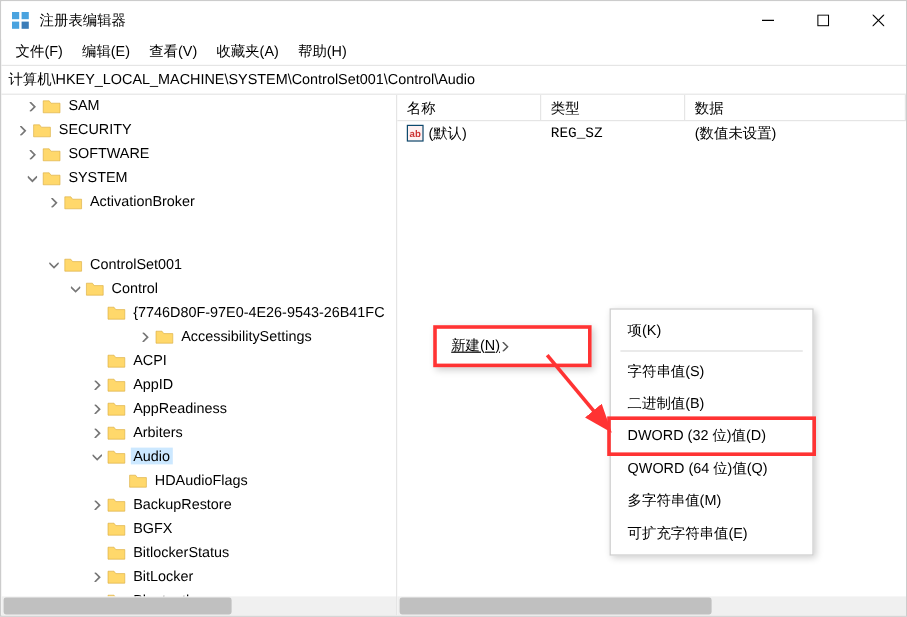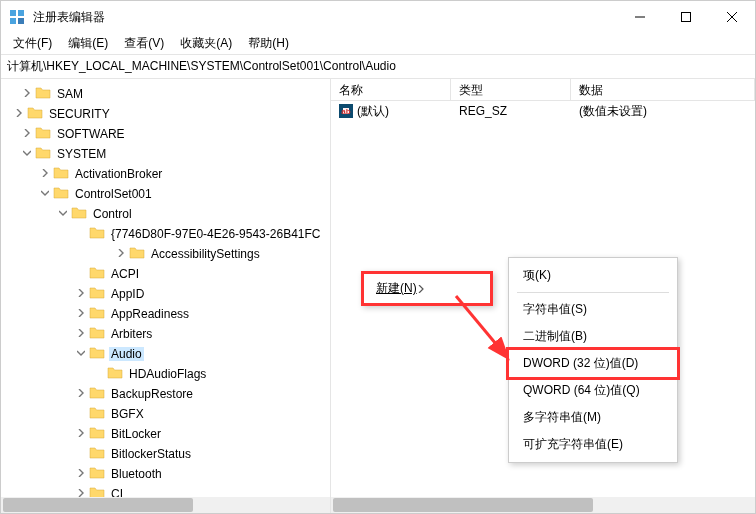--- a/index.html
+++ b/index.html
@@ -12,34 +12,34 @@
 .titlebar .ctl svg { width: 10px; height: 10px; }
 
 .menubar { height: 22px; display: flex; align-items: center; padding: 0 4px; border-bottom: 1px solid #e5e5e5; }
 .menubar .mi { padding: 2px 8px; font-size: 12px; }
 
 .addrbar { height: 24px; display: flex; align-items: center; padding: 2px 6px; border-bottom: 1px solid #e5e5e5; font-size: 12px; }
 
 .main { flex: 1; display: flex; overflow: hidden; position: relative; }
 .tree-pane { width: 330px; border-right: 1px solid #e5e5e5; overflow: hidden; position: relative; }
 .tree { padding: 2px 0; height: calc(100% - 16px); overflow: hidden; }
-.tree-row { display: flex; align-items: flex-end; height: 20px; white-space: nowrap; }
+.tree-row { display: flex; align-items: flex-start; height: 20px; white-space: nowrap; }
 .twisty { width: 16px; height: 16px; display: inline-flex; align-items: center; justify-content: center; color: #666; }
 .twisty.open svg { transform: rotate(90deg); }
 .folder { width: 16px; height: 16px; margin-right: 4px; display: inline-flex; }
 .tree-row.selected .label { background: #cce8ff; padding: 0 2px; }
 .label { font-size: 12px; padding: 0 2px; }
 
 .list-pane { flex: 1; overflow: hidden; display: flex; flex-direction: column; position: relative; }
 .list-header { display: flex; height: 22px; border-bottom: 1px solid #e5e5e5; }
 .list-header .col { padding: 3px 8px; border-right: 1px solid #e5e5e5; font-size: 12px; }
 .list-body { flex: 1; position: relative; }
 .list-row { display: flex; height: 20px; align-items: center; }
 .list-row .cell { padding: 2px 8px; font-size: 12px; display: flex; align-items: center; }
-.str-icon { width: 14px; height: 14px; margin-right: 4px; display: inline-flex; align-items: center; justify-content: center; border: 4px solid #0c4a6e; background: #fff1f1; font-size: 8px; color: #c33; font-weight: bold; }
+.str-icon { width: 14px; height: 14px; margin-right: 4px; display: inline-flex; align-items: center; justify-content: center; border: 1px solid #0c4a6e; background: #fff1f1; font-size: 8px; color: #c33; font-weight: bold; }
 
 .ctxmenu { position: absolute; background: #fff; border: 1px solid #ccc; box-shadow: 2px 2px 6px rgba(0,0,0,0.2); font-size: 12px; }
 .ctx-parent { left: 30px; top: 170px; width: 132px; border: 3px solid #f33; }
 .ctx-parent .ctx-item { padding: 6px 12px; display: flex; align-items: center; justify-content: flex-start; text-decoration: underline; }
 .ctx-sub { left: 177px; top: 156px; width: 170px; padding: 4px 0; }
 .ctx-sub .ctx-item { padding: 5px 14px; }
 .ctx-sub .sep { height: 1px; background: #ddd; margin: 3px 8px; }
 .ctx-sub .hl { outline: 3px solid #f33; }
 
 .hscrollbar { position: absolute; bottom: 0; left: 0; right: 0; height: 16px; background: #f0f0f0; }
@@ -152,21 +152,21 @@
               <path d="M2 0 L6 4 L2 8" fill="none" stroke="#777" stroke-width="1.4"></path>
             </svg>
           </span>
           <span class="folder">
             <svg viewBox="0 0 16 16">
               <path d="M1 3 h5 l1.5 2 H15 v8 H1 z" fill="#ffd86b" stroke="#d6a93a" stroke-width="0.5"></path>
             </svg>
           </span>
           <span class="label">ActivationBroker</span>
         </div>
-        <div class="tree-row" style="padding-left: 36px;">
+        <div class="tree-row" style="padding-left: 36px; margin-top: 32px;">
           <span class="twisty open">
             <svg width="8" height="8" viewBox="0 0 8 8">
               <path d="M2 0 L6 4 L2 8" fill="none" stroke="#777" stroke-width="1.4"></path>
             </svg>
           </span>
           <span class="folder">
             <svg viewBox="0 0 16 16">
               <path d="M1 3 h5 l1.5 2 H15 v8 H1 z" fill="#ffd86b" stroke="#d6a93a" stroke-width="0.5"></path>
             </svg>
           </span>
@@ -293,40 +293,40 @@
         <div class="tree-row" style="padding-left: 72px;">
           <span class="twisty"></span>
           <span class="folder">
             <svg viewBox="0 0 16 16">
               <path d="M1 3 h5 l1.5 2 H15 v8 H1 z" fill="#ffd86b" stroke="#d6a93a" stroke-width="0.5"></path>
             </svg>
           </span>
           <span class="label">BGFX</span>
         </div>
         <div class="tree-row" style="padding-left: 72px;">
+          <span class="twisty"></span>
+          <span class="folder">
+            <svg viewBox="0 0 16 16">
+              <path d="M1 3 h5 l1.5 2 H15 v8 H1 z" fill="#ffd86b" stroke="#d6a93a" stroke-width="0.5"></path>
+            </svg>
+          </span>
+          <span class="label">BitlockerStatus</span>
+        </div>
+        <div class="tree-row" style="padding-left: 72px;">
           <span class="twisty">
             <svg width="8" height="8" viewBox="0 0 8 8">
               <path d="M2 0 L6 4 L2 8" fill="none" stroke="#777" stroke-width="1.4"></path>
             </svg>
           </span>
           <span class="folder">
             <svg viewBox="0 0 16 16">
               <path d="M1 3 h5 l1.5 2 H15 v8 H1 z" fill="#ffd86b" stroke="#d6a93a" stroke-width="0.5"></path>
             </svg>
           </span>
           <span class="label">BitLocker</span>
-        </div>
-        <div class="tree-row" style="padding-left: 72px;">
-          <span class="twisty"></span>
-          <span class="folder">
-            <svg viewBox="0 0 16 16">
-              <path d="M1 3 h5 l1.5 2 H15 v8 H1 z" fill="#ffd86b" stroke="#d6a93a" stroke-width="0.5"></path>
-            </svg>
-          </span>
-          <span class="label">BitlockerStatus</span>
         </div>
         <div class="tree-row" style="padding-left: 72px;">
           <span class="twisty">
             <svg width="8" height="8" viewBox="0 0 8 8">
               <path d="M2 0 L6 4 L2 8" fill="none" stroke="#777" stroke-width="1.4"></path>
             </svg>
           </span>
           <span class="folder">
             <svg viewBox="0 0 16 16">
               <path d="M1 3 h5 l1.5 2 H15 v8 H1 z" fill="#ffd86b" stroke="#d6a93a" stroke-width="0.5"></path>
@@ -358,21 +358,21 @@
       <div class="col" style="width:120px">名称</div>
       <div class="col" style="width:120px">类型</div>
       <div class="col" style="flex:1">数据</div>
     </div>
     <div class="list-body" id="listbody">
         <div class="list-row">
           <div class="cell" style="width: 120px;">
             <span class="str-icon">ab</span>
             <span>(默认)</span>
           </div>
-          <div class="cell" style="width: 120px;">REG_SZ</div>
+          <div class="cell" style="width: 120px; font-family: Liberation Mono, monospace;">REG_SZ</div>
           <div class="cell" style="flex: 1 1 0%;">(数值未设置)</div>
         </div>
 
       <div class="ctxmenu ctx-parent">
         <div class="ctx-item">
           <span>新建(N)</span>
           <span>
             <svg width="8" height="8" viewBox="0 0 8 8">
                 <path d="M2 0 L6 4 L2 8" fill="none" stroke="#555" stroke-width="1.2"></path>
               </svg>

